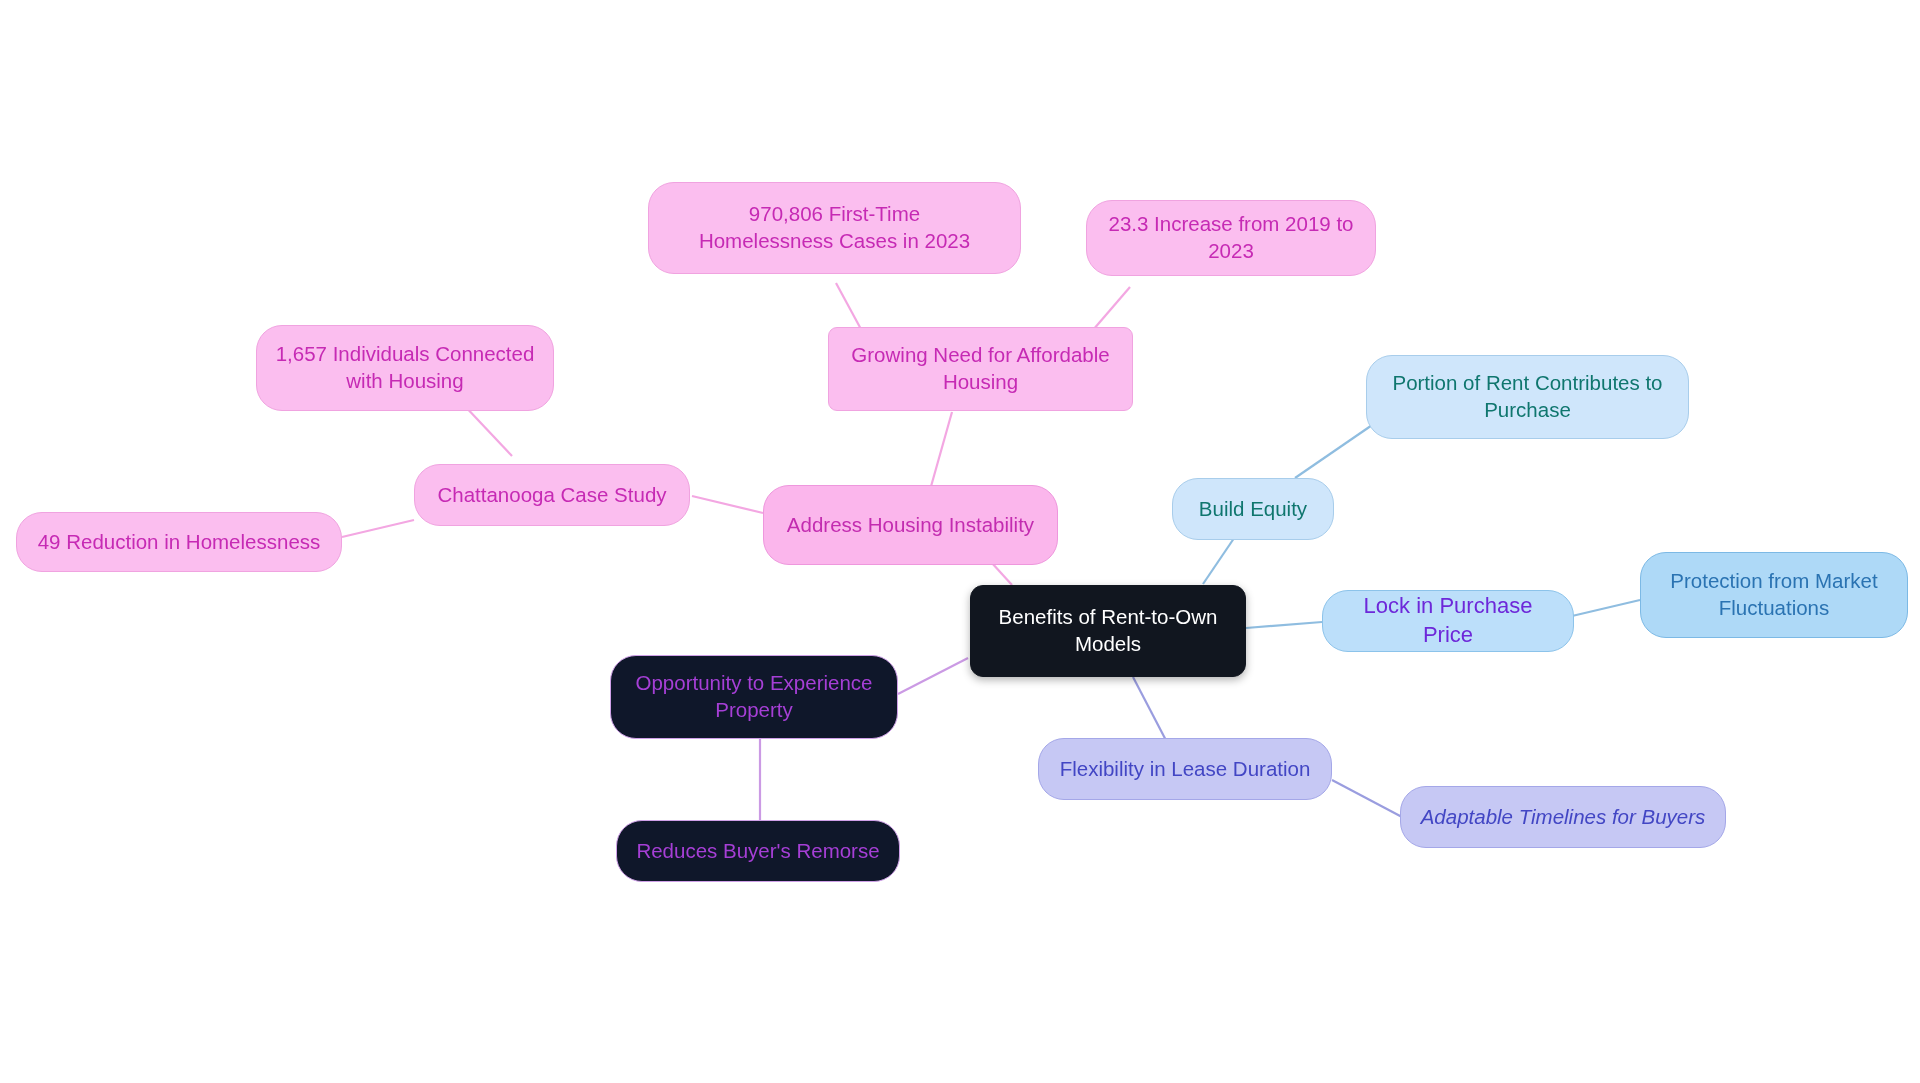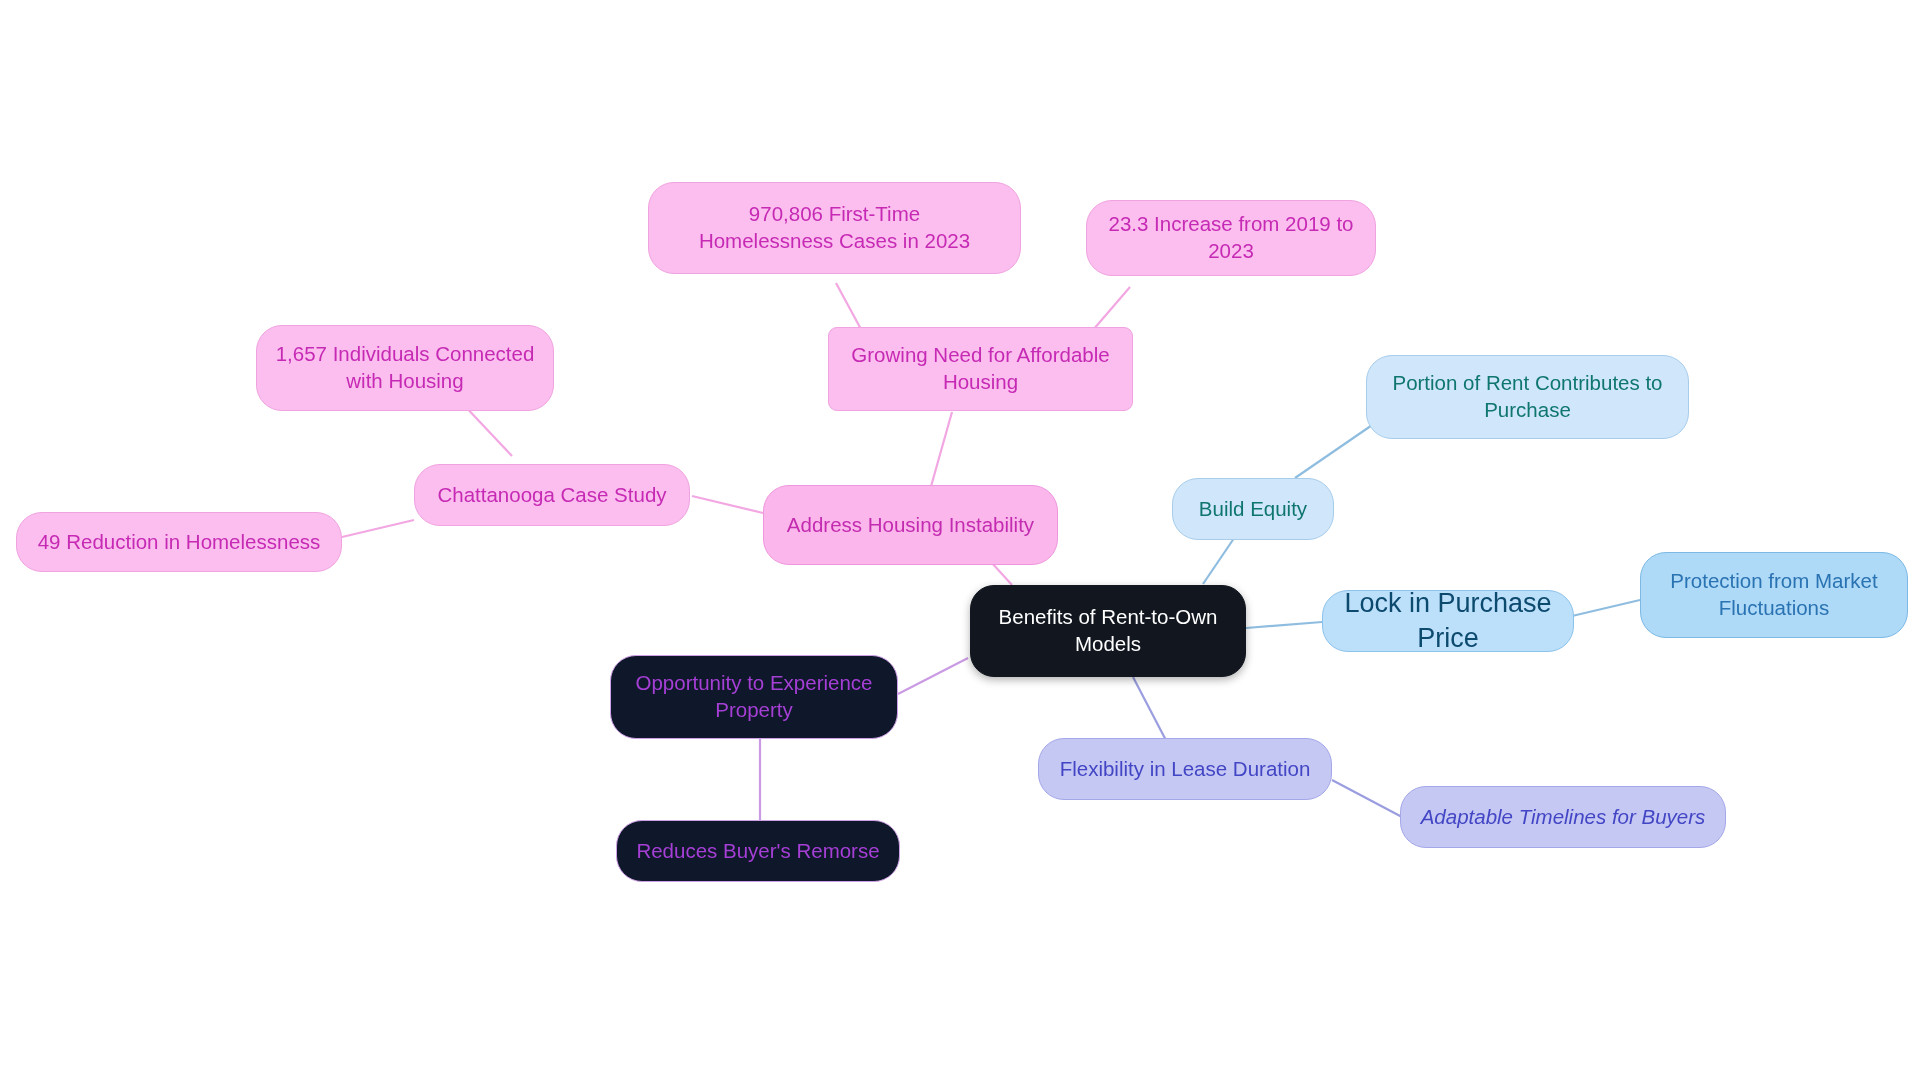--- a/index.html
+++ b/index.html
@@ -35,21 +35,21 @@
     justify-content: center;
     text-align: center;
     border-radius: 26px;
     border-width: 1.5px;
     border-style: solid;
     line-height: 1.3;
     padding: 6px 16px;
     white-space: pre-line;
   }
   .node.root {
-    border-radius: 24px;
+    border-radius: 13px;
     border-color: #11161f;
     background: #11161f;
     color: #ffffff;
     font-size: 20.5px;
     box-shadow: 0 3px 9px rgba(0,0,0,0.30);
   }
   .node.pink {
     background: #fbbeef;
     border-color: #f0a3e0;
     color: #c62ab4;
@@ -63,22 +63,22 @@
   }
   .node.blue-light {
     background: #cfe6fb;
     border-color: #a8cdeb;
     color: #0f766e;
     font-size: 20.5px;
   }
   .node.blue {
     background: #bcdffa;
     border-color: #8cc3ea;
-    color: #0c4a6e;
-    font-size: 27px;
+    color: #6d28d9;
+    font-size: 22px;
   }
   .node.blue-mid {
     background: #aed9f7;
     border-color: #7cb9e5;
     color: #2a73b2;
     font-size: 20.5px;
   }
   .node.indigo {
     background: #c6c8f4;
     border-color: #a4a7e8;

